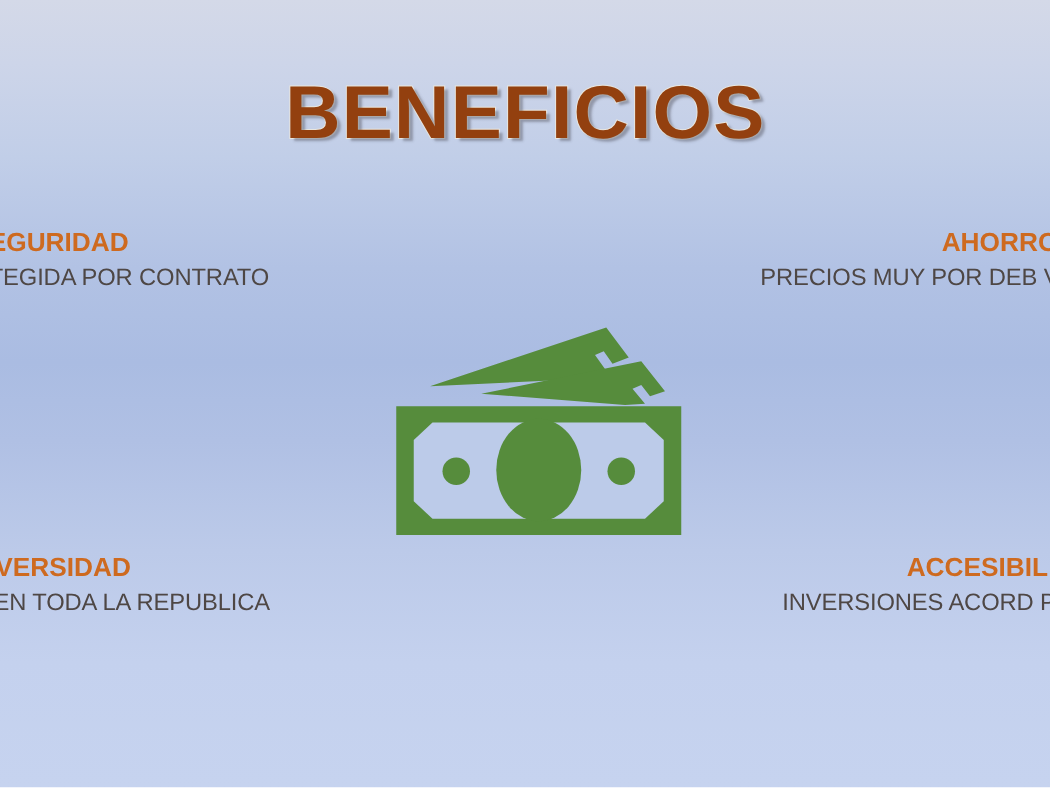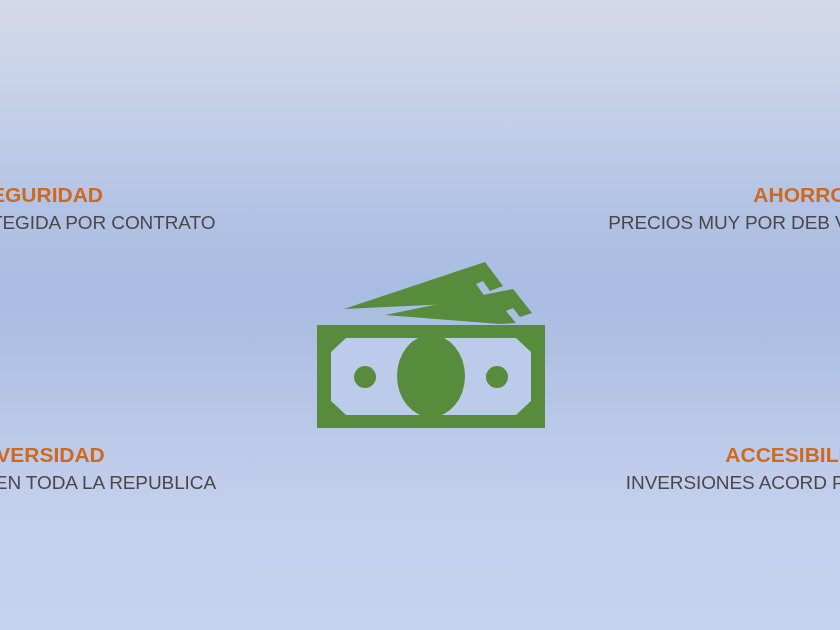--- a/index.html
+++ b/index.html
@@ -94,20 +94,23 @@
     width: 262px;
     height: 190px;
   }
   .money-icon svg { display: block; }
 </style>
 </head>
 <body>
 
 <div id="slide">
 
+  <div class="title-wrap">
+    <span class="title">BENEFICIOS</span>
+  </div>
 
   <div class="block left top">
     <div class="head">SEGURIDAD</div>
     <div class="body">ON ESTA PROTEGIDA POR CONTRATO</div>
   </div>
 
   <div class="block right top">
     <div class="head">AHORRO</div>
     <div class="body">PRECIOS MUY POR DEB VALOR COMERCI</div>
   </div>

